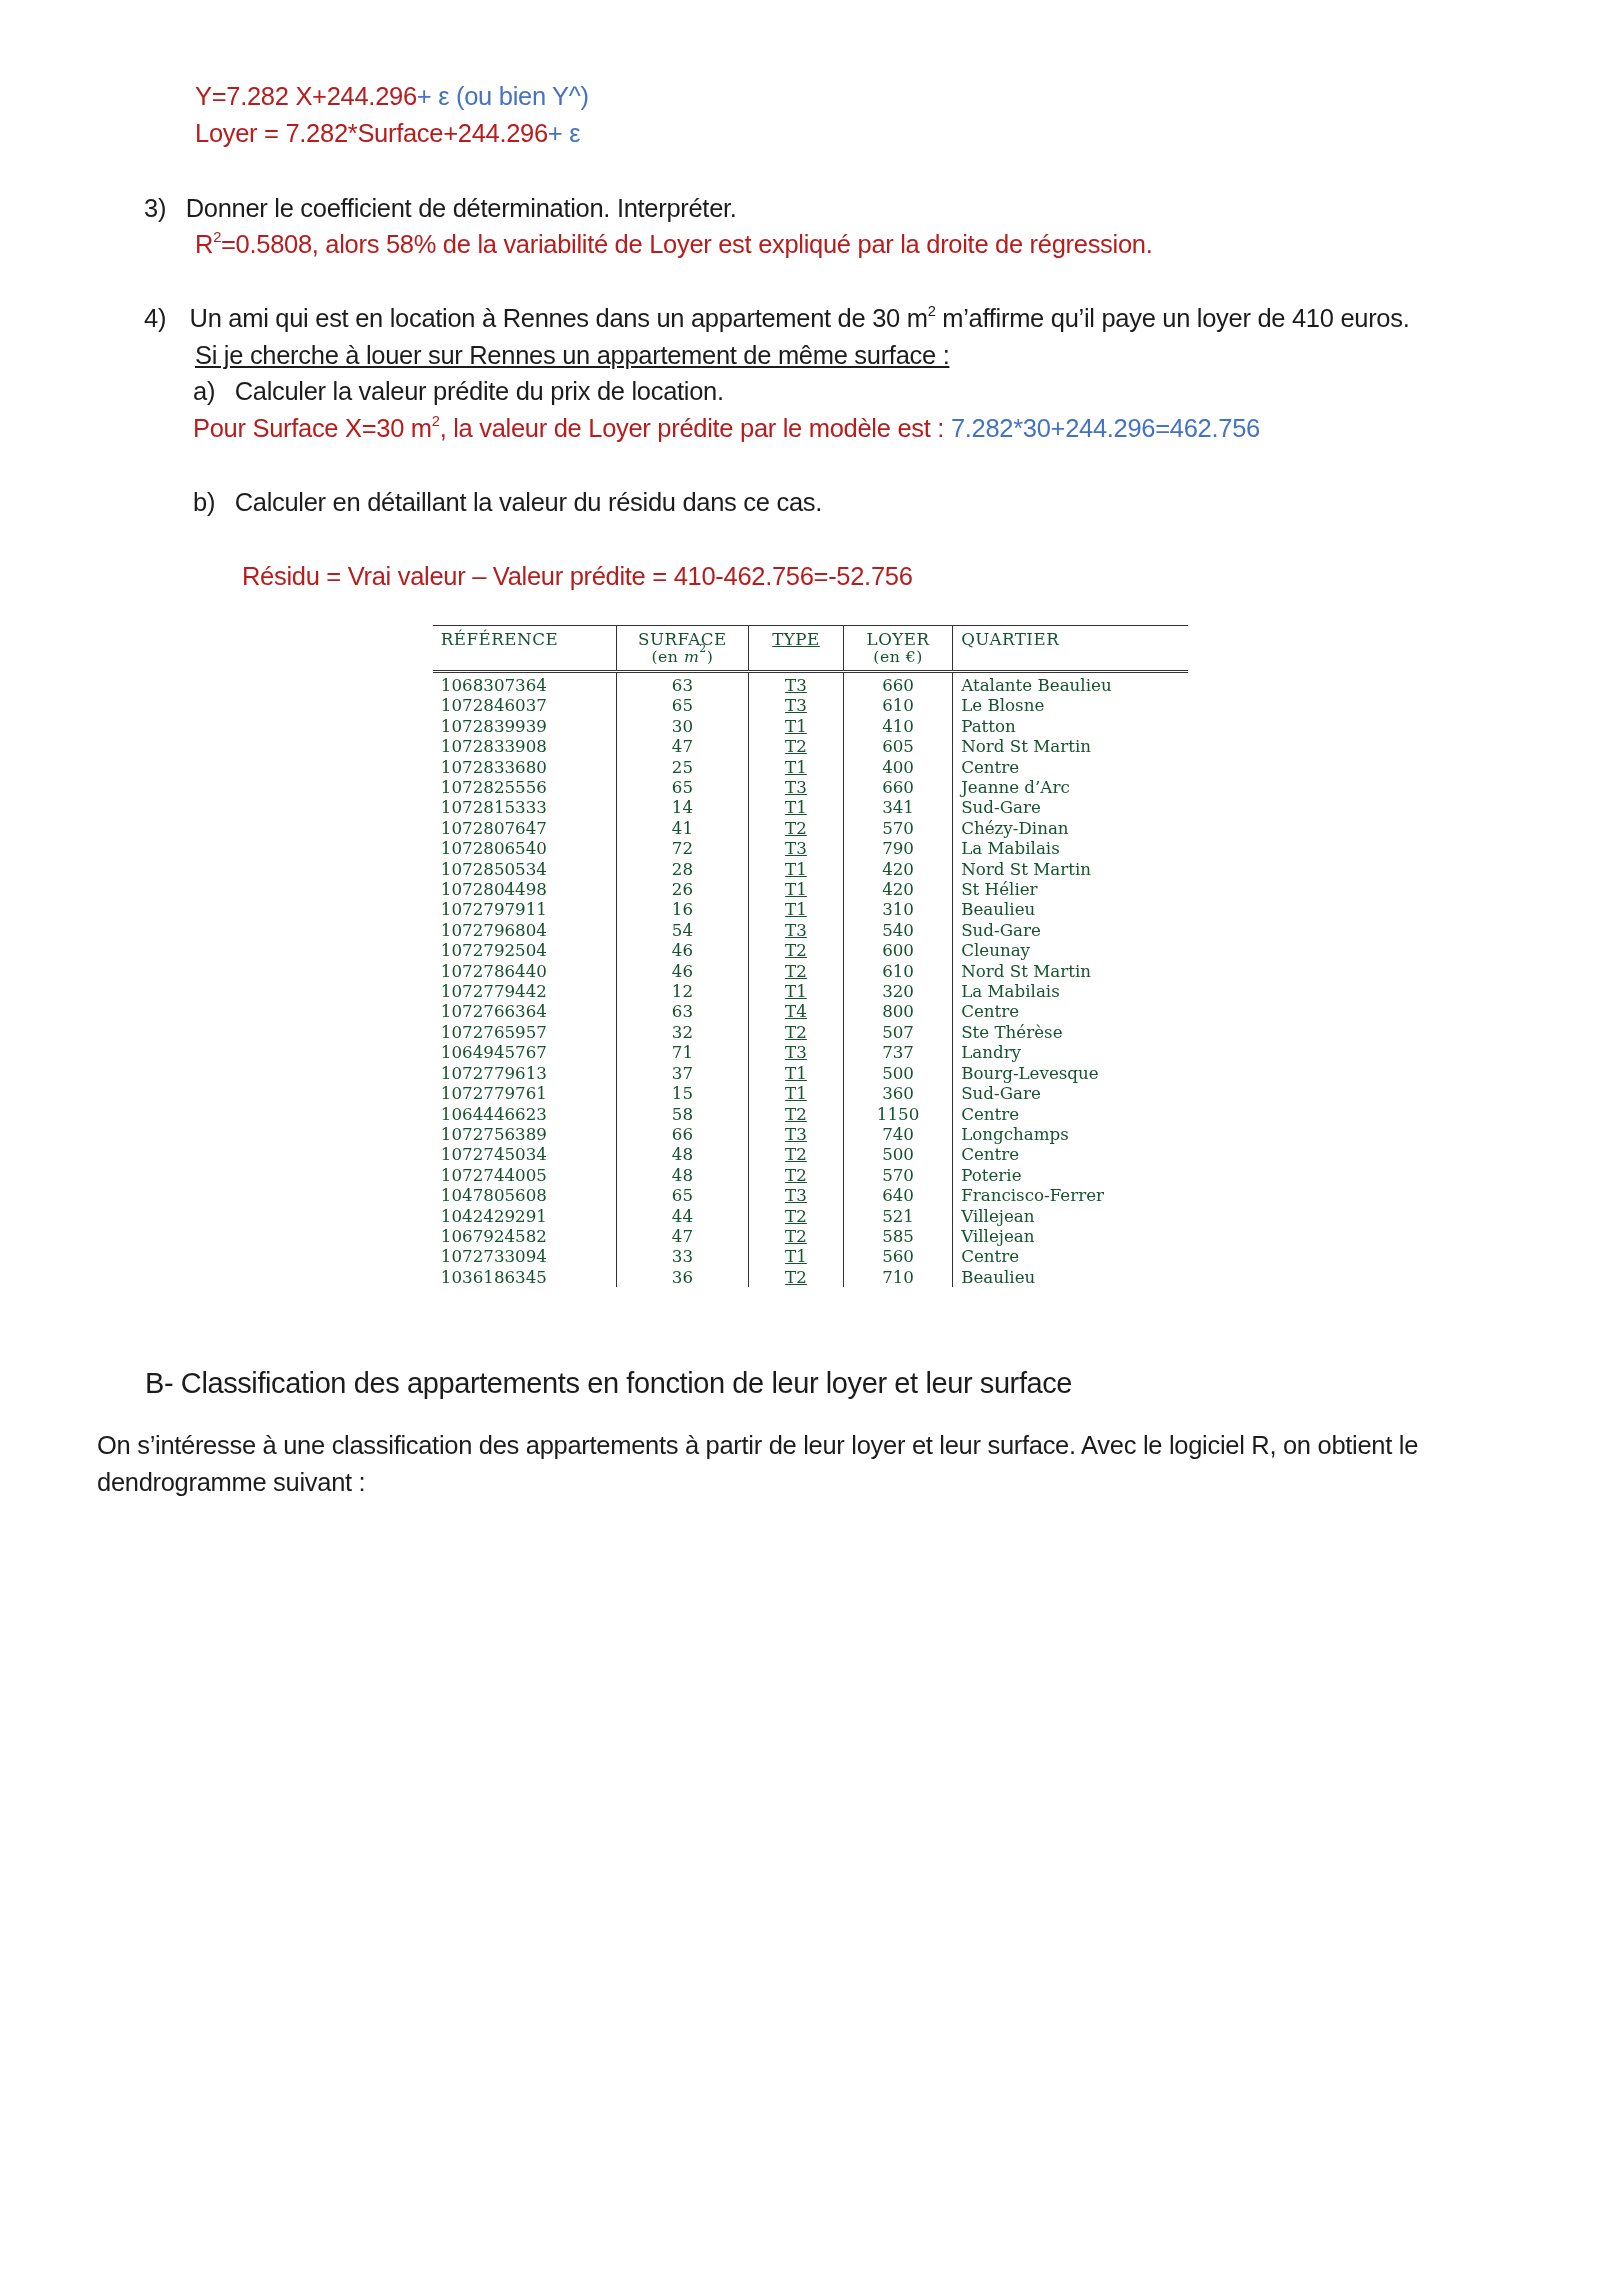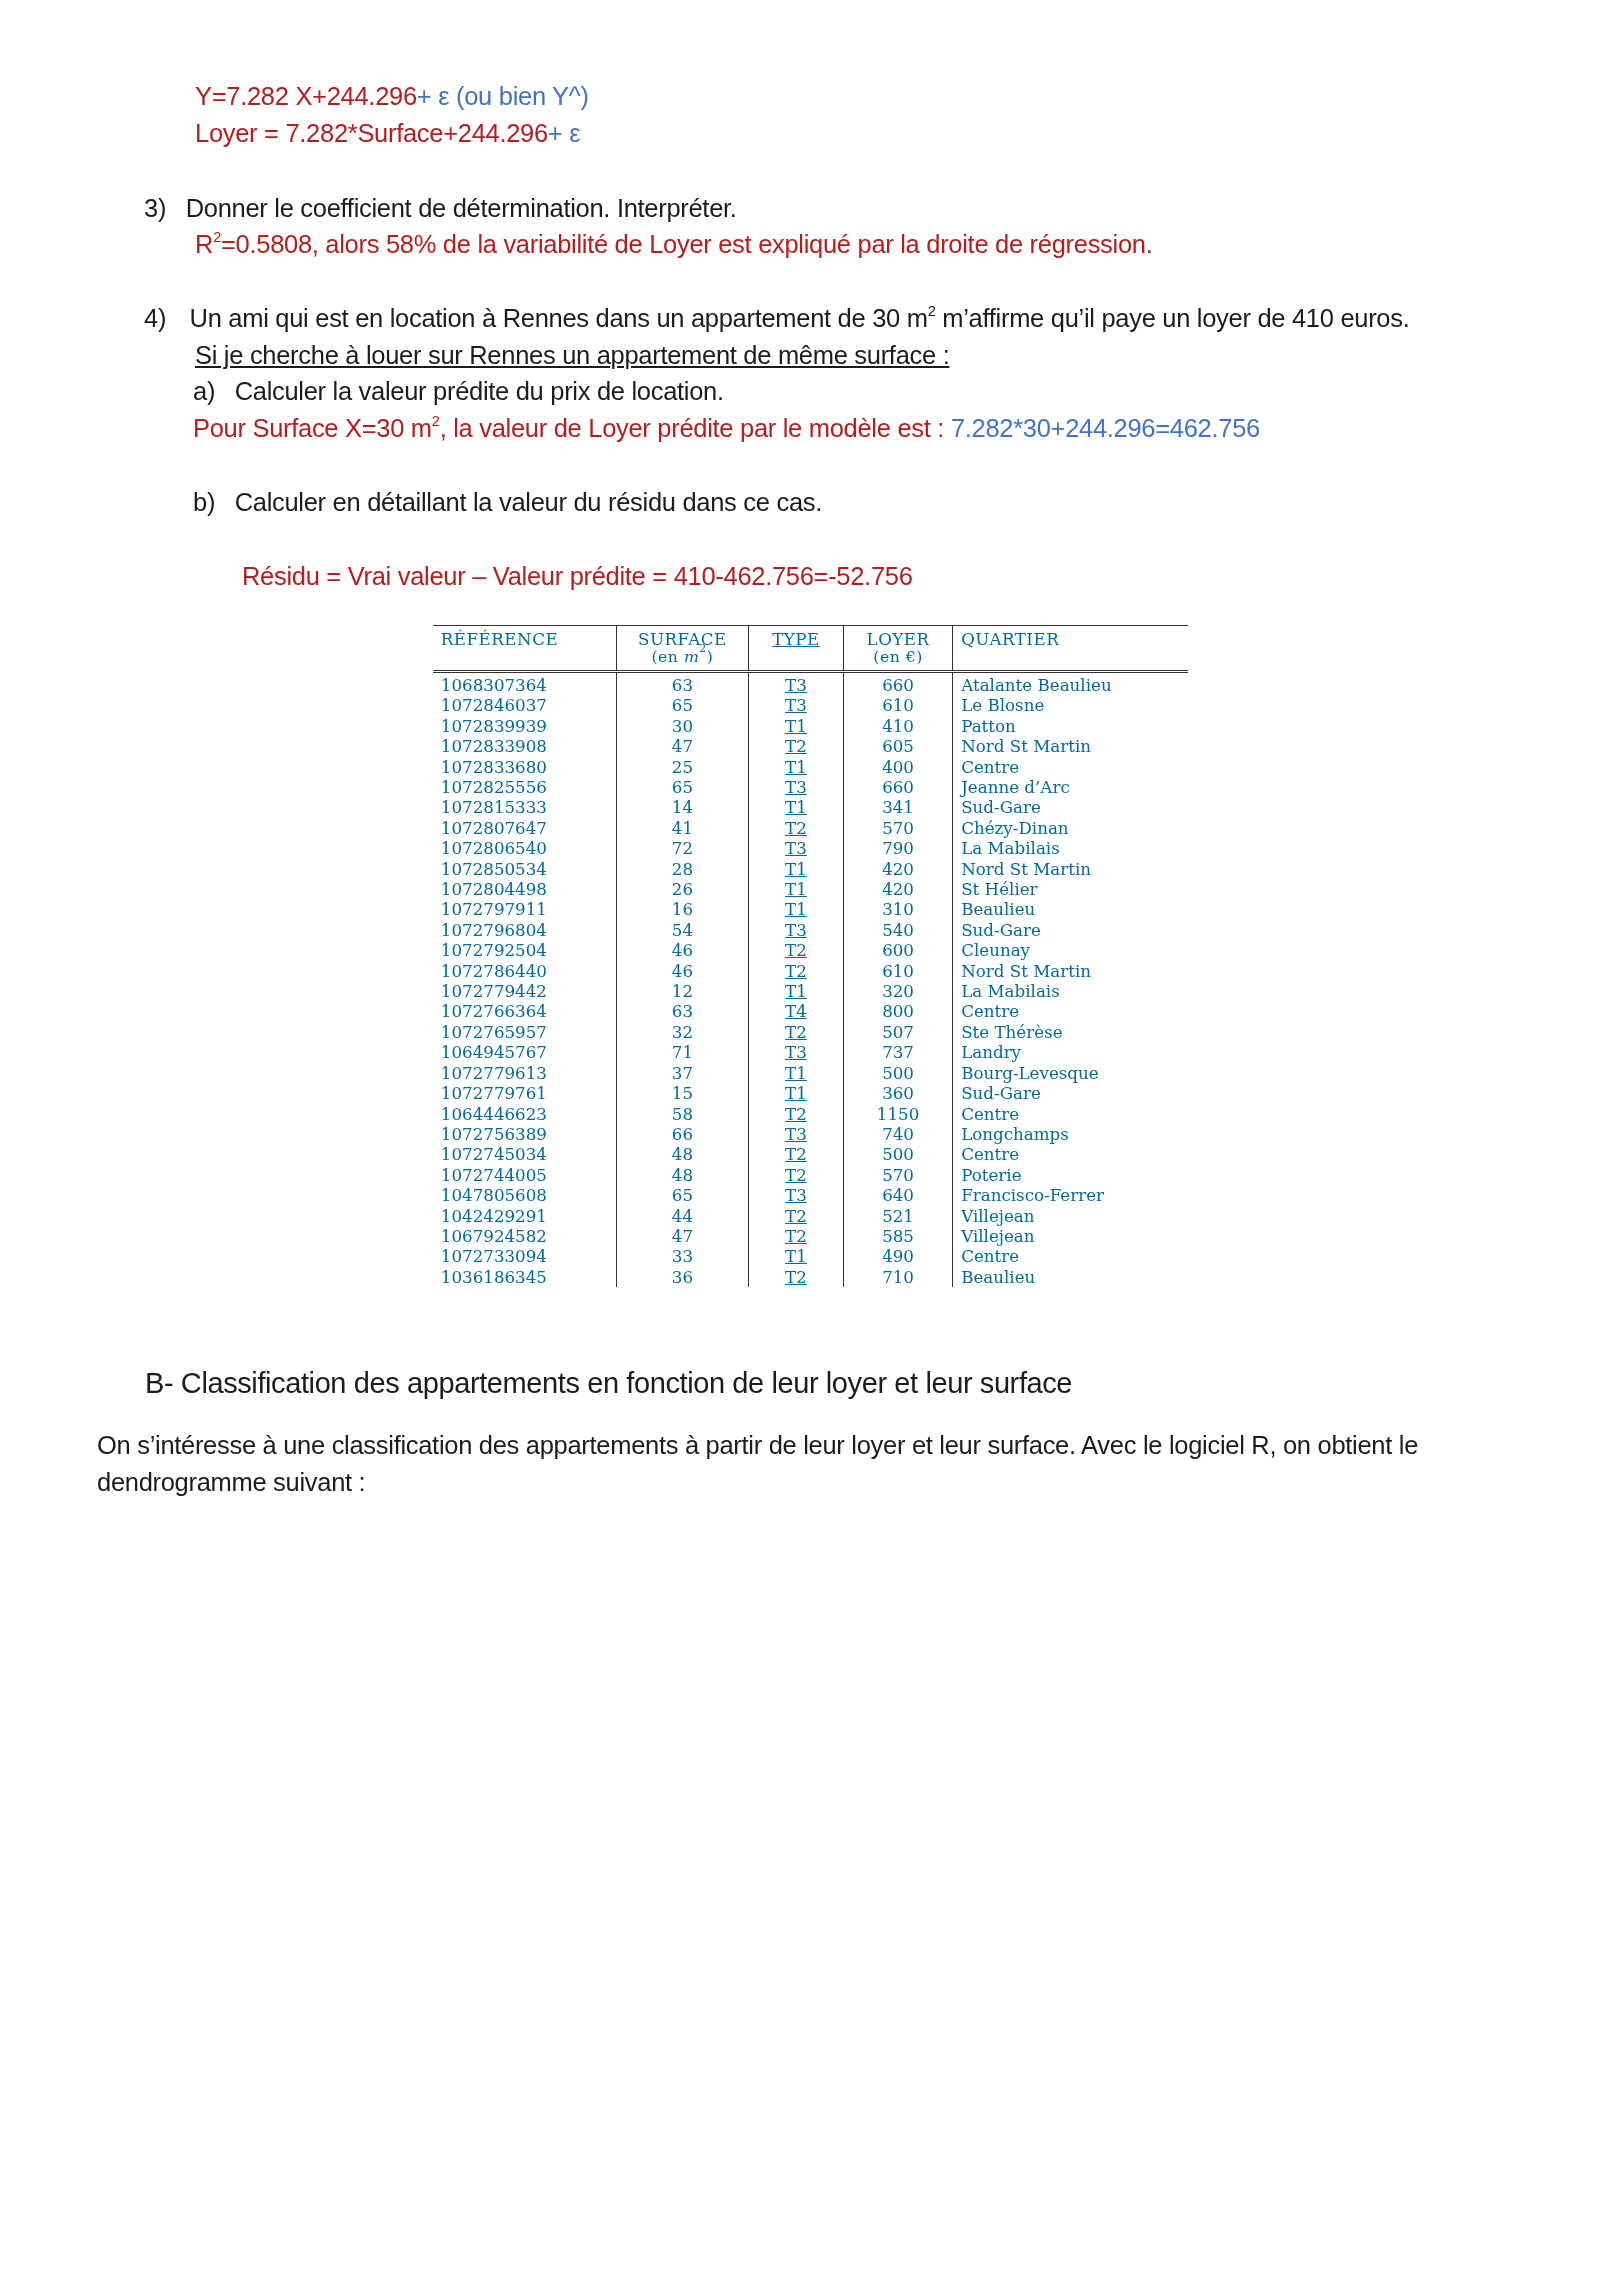--- a/index.html
+++ b/index.html
@@ -31,21 +31,21 @@
     .tbl-wrap {
       position: absolute;
       left: 433px;
       top: 625px;
       width: 755px;
     }
     table.latex {
       border-collapse: collapse;
       font-family: "DejaVu Serif", "Liberation Serif", serif;
       font-size: 16.7px;
-      color: #0369a1;
+      color: #14532d;
       width: 755px;
     }
     table.latex th {
       font-weight: normal;
       font-size: 16.7px;
       line-height: 18.6px;
       padding: 2.9px 7.8px 2.9px 7.8px;
       vertical-align: top;
       letter-spacing: 0.5px;
     }
@@ -312,21 +312,21 @@
           <td class="c-ref">1067924582</td>
           <td class="c-surf">47</td>
           <td class="c-type">T2</td>
           <td class="c-loyer">585</td>
           <td class="c-quart">Villejean</td>
         </tr>
         <tr>
           <td class="c-ref">1072733094</td>
           <td class="c-surf">33</td>
           <td class="c-type">T1</td>
-          <td class="c-loyer">490</td>
+          <td class="c-loyer">560</td>
           <td class="c-quart">Centre</td>
         </tr>
         <tr>
           <td class="c-ref">1036186345</td>
           <td class="c-surf">36</td>
           <td class="c-type">T2</td>
           <td class="c-loyer">710</td>
           <td class="c-quart">Beaulieu</td>
         </tr>
       </tbody>

